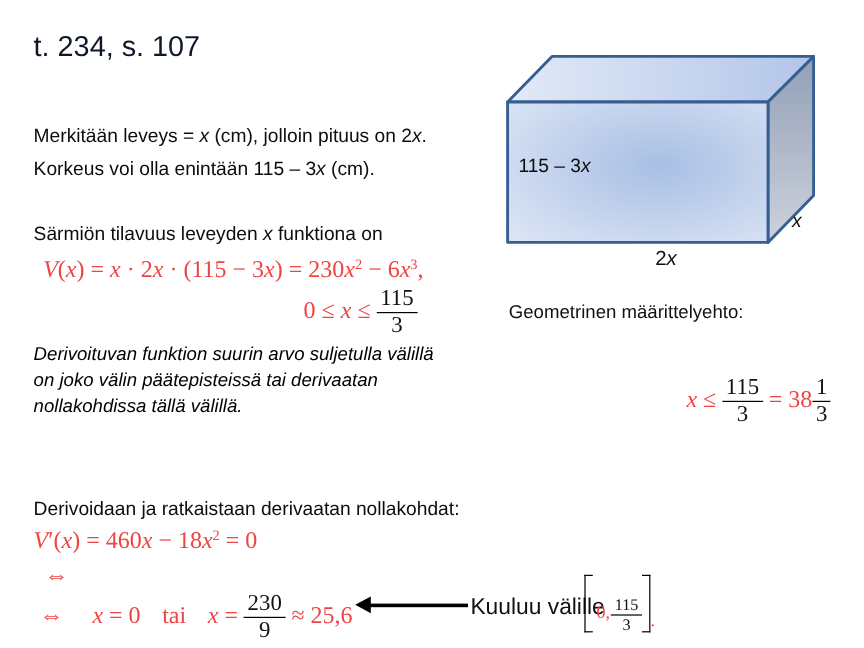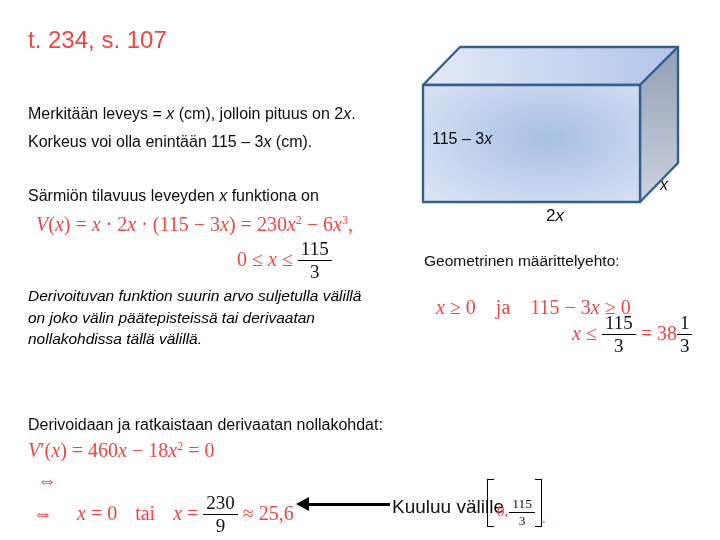--- a/index.html
+++ b/index.html
@@ -6,21 +6,21 @@
   #page{
     position:relative;width:720px;height:540px;background:#ffffff;
     font-family:"Liberation Sans",sans-serif;color:#111;overflow:hidden;
   }
   .abs{position:absolute;}
   .sans{font-family:"Liberation Sans",sans-serif;white-space:pre;}
   .math{font-family:"Liberation Serif",serif;white-space:pre;color:#ef4444;margin-top:16px;}
   .it{font-style:italic;}
   .ix{font-style:italic;}
   .sup{font-size:12px;vertical-align:7px;letter-spacing:0;}
-  .title{font-size:24px;color:#ef4444;}
+  .title{font-size:24px;color:#0f172a;}
   .body-line{font-size:16px;color:#0d0d0d;margin-top:28px;}
   .theory{font-size:15.5px;font-style:italic;line-height:21.5px;color:#000;}
   .m20{font-size:20px;}
   .flexline{display:flex;align-items:center;}
   .frac{display:inline-flex;flex-direction:column;align-items:center;font-family:"Liberation Serif",serif;}
   .frac .num{padding:0 3px;border-bottom:1.4px solid #000;line-height:1.08;margin-top:20px;}
   .frac .den{line-height:1.15;}
   .f19 .num,.f19 .den{font-size:19px;}
   .f14 .num,.f14 .den{font-size:13.5px;} .gap18{width:18px;} .gap24{width:24px;}
   .brk{align-self:stretch;width:6px;}
@@ -38,21 +38,21 @@
 
   <div class="abs title" style="left:28px;top:26px;">t. 234, s. 107</div>
 
   <div class="abs body-line sans" style="left:28px;top:77px;"><span>Merkitään leveys = </span><span class="ix">x</span><span> (cm), jolloin pituus on 2</span><span class="ix">x</span><span>.</span></div>
   <div class="abs body-line sans" style="left:28px;top:105px;"><span>Korkeus voi olla enintään 115 – 3</span><span class="ix">x</span><span> (cm).</span></div>
 
   <div class="abs body-line sans" style="left:28px;top:159px;"><span>Särmiön tilavuus leveyden </span><span class="ix">x</span><span> funktiona on</span></div>
 
   <div class="abs math m20" style="left:36px;top:197px;"><span class="it">V</span><span>(</span><span class="it">x</span><span>) = </span><span class="it">x</span><span> · 2</span><span class="it">x</span><span> · (115 − 3</span><span class="it">x</span><span>) = 230</span><span class="it">x</span><span class="sup">2</span><span> − 6</span><span class="it">x</span><span class="sup">3</span><span>,</span></div>
 
-  <div class="abs flexline" style="left:237px;top:228px;height:46px;">
+  <div class="abs flexline" style="left:253px;top:228px;height:46px;">
     <span class="math m20"><span>0 ≤ </span><span class="it">x</span><span> ≤ </span></span>
     <span class="frac f19">
       <span class="num">115</span>
       <span class="den">3</span>
     </span>
   </div>
 
   <div class="abs theory" style="left:28px;top:285px;">
     <div>Derivoituvan funktion suurin arvo suljetulla välillä</div>
     <div>on joko välin päätepisteissä tai derivaatan</div>
@@ -115,21 +115,20 @@
     </defs>
     <polygon points="8,53 45,15 263,15 225,53" fill="url(#gTop)" stroke-width="2.4" stroke-linejoin="round" stroke="#365f91"></polygon>
     <polygon points="225,53 263,15 263,131 225,170" fill="url(#gSide)" stroke-width="2.4" stroke-linejoin="round" stroke="#365f91"></polygon>
     <polygon points="8,53 225,53 225,170 8,170" fill="url(#gFront)" stroke-width="2.4" stroke-linejoin="round" stroke="#365f91"></polygon>
   </svg>
   <div class="boxlabel" style="left:432px;top:130px;font-size:16px;"><span>115 – 3</span><span class="ix">x</span></div>
   <div class="boxlabel" style="left:546px;top:206px;font-size:17px;"><span>2</span><span class="ix">x</span></div>
   <div class="boxlabel" style="left:660px;top:176px;font-size:16px;"><span class="ix">x</span></div>
 
   <div class="abs sans" style="left:424px;top:252px;font-size:15.5px;">Geometrinen määrittelyehto:</div>
-  <div class="abs math m20" style="left:436px;top:280px;"><span class="it">x</span><span> ≥ 0    ja    115 − 3</span><span class="it">x</span><span> ≥ 0</span></div>
   <div class="abs flexline" style="left:572px;top:300px;height:50px;">
     <span class="math m20"><span class="it">x</span><span> ≤ </span></span>
     <span class="frac f19">
       <span class="num">115</span>
       <span class="den">3</span>
     </span>
     <span class="math m20"> = 38</span>
     <span class="frac f19">
       <span class="num">1</span>
       <span class="den">3</span>

